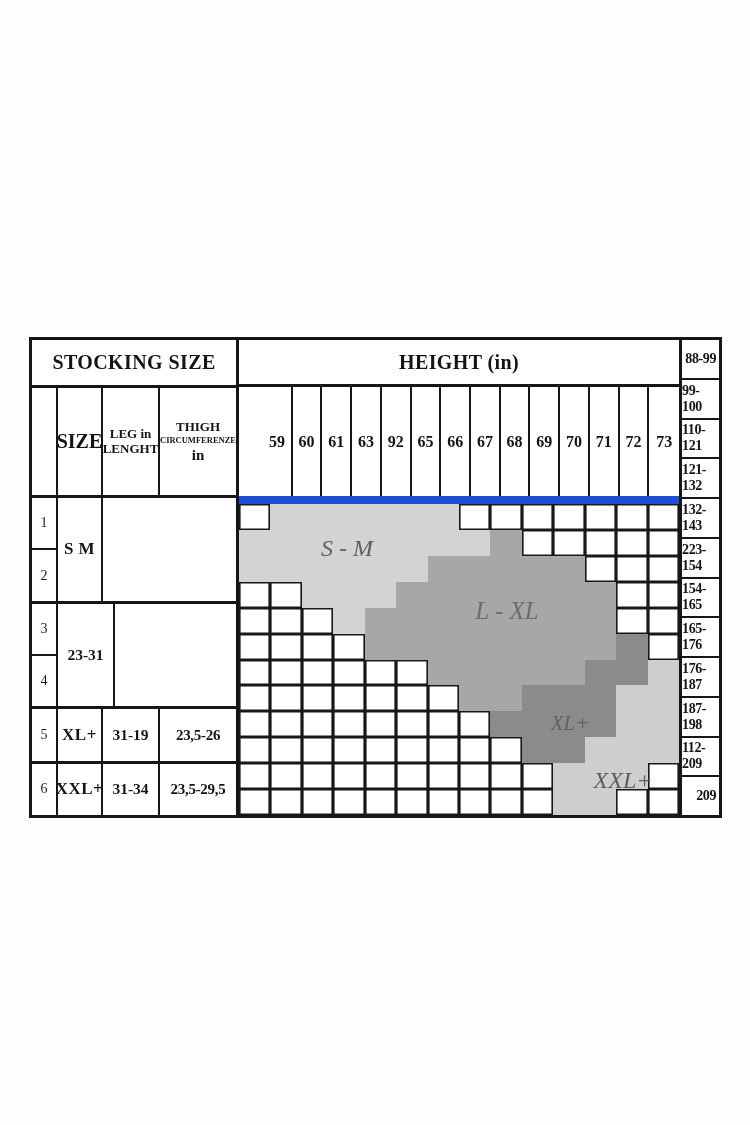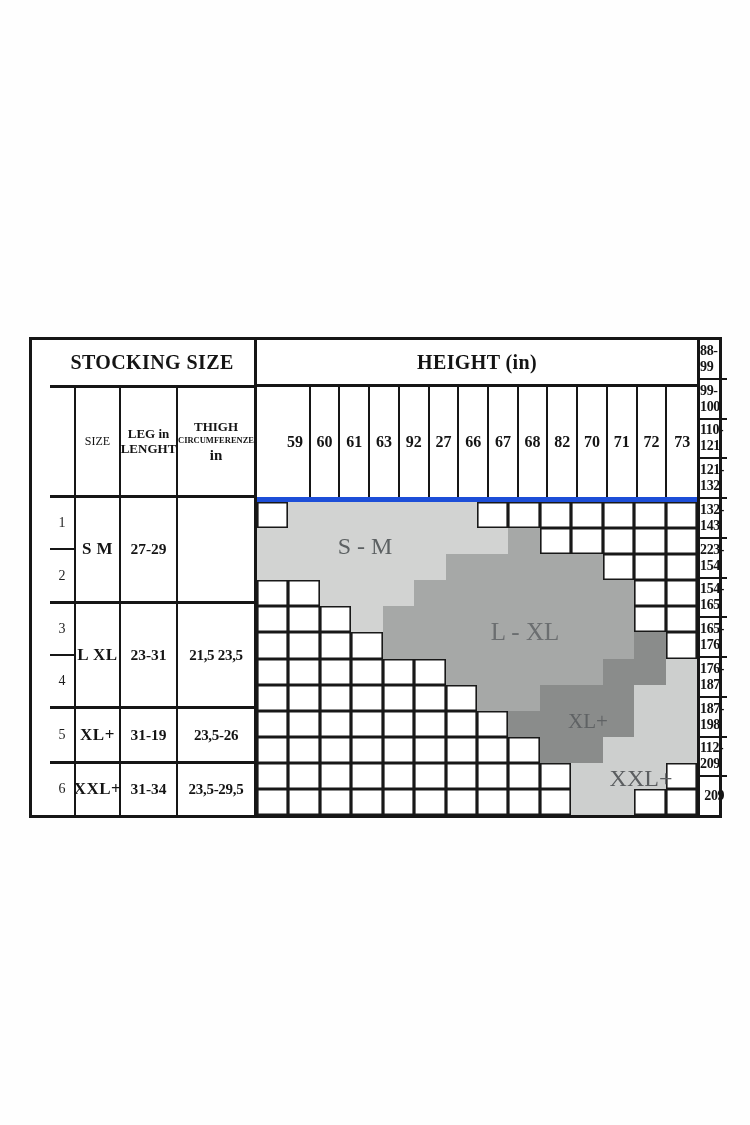--- a/index.html
+++ b/index.html
@@ -1,31 +1,31 @@
 <!DOCTYPE html>
 <html><head>
 <meta charset="utf-8">
 <style>
   html,body{margin:0;padding:0;background:#ffffff;}
   .page{position:relative;width:750px;height:1125px;background:#fefefe;overflow:hidden;
         font-family:"Liberation Serif","DejaVu Serif",serif;color:#141414;}
   .tbl{position:absolute;left:29px;top:337px;width:687px;height:475px;
        border:3px solid #161616;display:flex;background:#fff;}
-  .left{flex:0 0 195px;display:flex;flex-direction:column;margin-left:18px;}
+  .left{flex:0 0 195px;display:flex;flex-direction:column;}
   .mid{flex:0 0 440px;border-left:3px solid #161616;border-right:3px solid #161616;
        display:flex;flex-direction:column;}
   .right{flex:1 1 auto;display:flex;flex-direction:column;}
 
   .ls-header,.mid-header{height:45px;border-bottom:3px solid #161616;display:flex;
        align-items:center;justify-content:center;font-weight:bold;font-size:20px;letter-spacing:.4px;}
   .ls-sub{height:107px;display:flex;}
   .ls-sub>div{border-right:2px solid #161616;display:flex;flex-direction:column;
        align-items:center;justify-content:center;text-align:center;}
   .ss-num{width:24px;border-right:2px solid #161616;}
-  .ss-size{width:43px;font-weight:normal;font-size:12px;}
+  .ss-size{width:43px;font-weight:bold;font-size:20px;}
   .ss-leg{width:55px;font-weight:bold;font-size:13px;line-height:1.15;}
   .ss-thigh{flex:1;border-right:none !important;font-weight:bold;}
   .ss-thigh .t1{font-size:13px;line-height:1.2;}
   .ss-thigh .t2{font-size:8.5px;line-height:1.3;}
   .ss-thigh .t3{font-size:15px;line-height:1.2;}
 
   .ls-body{height:317px;border-top:3px solid #161616;display:flex;flex-direction:column;}
   .grp{display:flex;border-bottom:3px solid #161616;box-sizing:border-box;}
   .grp:last-child{border-bottom:none;}
   .gnum{width:24px;border-right:2px solid #161616;display:flex;flex-direction:column;}
@@ -37,21 +37,21 @@
   .gleg{width:55px;border-right:2px solid #161616;display:flex;align-items:center;
        justify-content:center;font-weight:bold;font-size:15.5px;}
   .gthigh{flex:1;display:flex;align-items:center;justify-content:center;
        font-weight:bold;font-size:15px;letter-spacing:-0.3px;}
 
   .mid-sub{height:111px;display:grid;grid-template-columns:repeat(14,1fr);margin-left:24px;}
   .hnum{border-right:2px solid #161616;display:flex;align-items:center;
        justify-content:center;font-weight:bold;font-size:16px;}
   .hnum:last-child{border-right:none;}
 
-  .mid-body{height:317px;border-top:5px solid #1d4ed8;position:relative;}
+  .mid-body{height:317px;border-top:8px solid #1d4ed8;position:relative;font-style:italic;}
   .grid{position:absolute;inset:0;display:grid;
        grid-template-columns:repeat(14,1fr);grid-template-rows:repeat(12,1fr);}
   .cell{min-width:0;min-height:0;}
   .c0{background:#ffffff;box-shadow:inset 0 0 0 1.6px #181818;}
   .rgn{position:absolute;transform:translate(-50%,-50%);white-space:nowrap;
        font-family:"Liberation Serif","DejaVu Serif",serif;}
 
   .wt-header{height:152px;border-bottom:3px solid #161616;display:flex;flex-direction:column;
        align-items:center;justify-content:center;font-size:16px;line-height:1.2;}
   .wt-body{flex:1;display:flex;flex-direction:column;}
@@ -81,30 +81,27 @@
           <span class="t3">in</span>
         </div>
       </div>
       <div class="ls-body" id="ls-body">
           <div class="grp" style="flex: 4 1 0px;">
             <div class="gnum">
               <div class="ncell">1</div>
               <div class="ncell">2</div>
             </div>
             <div class="gsize">S M</div>
-            <div class="gleg">27-29</div>
           </div>
           <div class="grp" style="flex: 4 1 0px;">
             <div class="gnum">
               <div class="ncell">3</div>
               <div class="ncell">4</div>
             </div>
-            <div class="gsize">L XL</div>
             <div class="gleg">23-31</div>
-            <div class="gthigh">21,5 23,5</div>
           </div>
           <div class="grp" style="flex: 2 1 0px;">
             <div class="gnum">
               <div class="ncell">5</div>
             </div>
             <div class="gsize">XL+</div>
             <div class="gleg">31-19</div>
             <div class="gthigh">23,5-26</div>
           </div>
           <div class="grp" style="flex: 2 1 0px;">
@@ -119,25 +116,25 @@
     </div>
 
     <div class="mid">
       <div class="mid-header">HEIGHT (in)</div>
       <div class="mid-sub" id="height-cols">
           <div class="hnum">59</div>
           <div class="hnum">60</div>
           <div class="hnum">61</div>
           <div class="hnum">63</div>
           <div class="hnum">92</div>
-          <div class="hnum">27</div>
+          <div class="hnum">65</div>
           <div class="hnum">66</div>
           <div class="hnum">67</div>
           <div class="hnum">68</div>
-          <div class="hnum">82</div>
+          <div class="hnum">69</div>
           <div class="hnum">70</div>
           <div class="hnum">71</div>
           <div class="hnum">72</div>
           <div class="hnum">73</div>
         </div>
       <div class="mid-body">
         <div class="grid" id="grid">
             <div class="cell c0"></div>
             <div class="cell c1" style="background: rgb(210, 211, 210);"></div>
             <div class="cell c1" style="background: rgb(210, 211, 210);"></div>
@@ -302,21 +299,21 @@
             <div class="cell c0"></div>
             <div class="cell c0"></div>
             <div class="cell c0"></div>
             <div class="cell c4" style="background: rgb(205, 207, 206);"></div>
             <div class="cell c4" style="background: rgb(205, 207, 206);"></div>
             <div class="cell c0"></div>
             <div class="cell c0"></div>
           </div>
         <div id="region-labels">
             <span class="rgn" style="left: 108px; top: 44px; font-size: 24px; color: rgb(92, 96, 98);">S - M</span>
-            <span class="rgn" style="left: 268px; top: 130px; font-size: 25px; color: rgb(107, 110, 112);">L - XL</span>
+            <span class="rgn" style="left: 268px; top: 107px; font-size: 25px; color: rgb(107, 110, 112);">L - XL</span>
             <span class="rgn" style="left: 331px; top: 219px; font-size: 21px; color: rgb(95, 98, 100);">XL+</span>
             <span class="rgn" style="left: 384px; top: 276px; font-size: 24px; color: rgb(91, 94, 96);">XXL+</span>
           </div>
       </div>
     </div>
 
     <div class="right">
       <div class="wt-body" id="weight-col">
           <div class="wt-cell">88-99</div>
           <div class="wt-cell">99-100</div>

